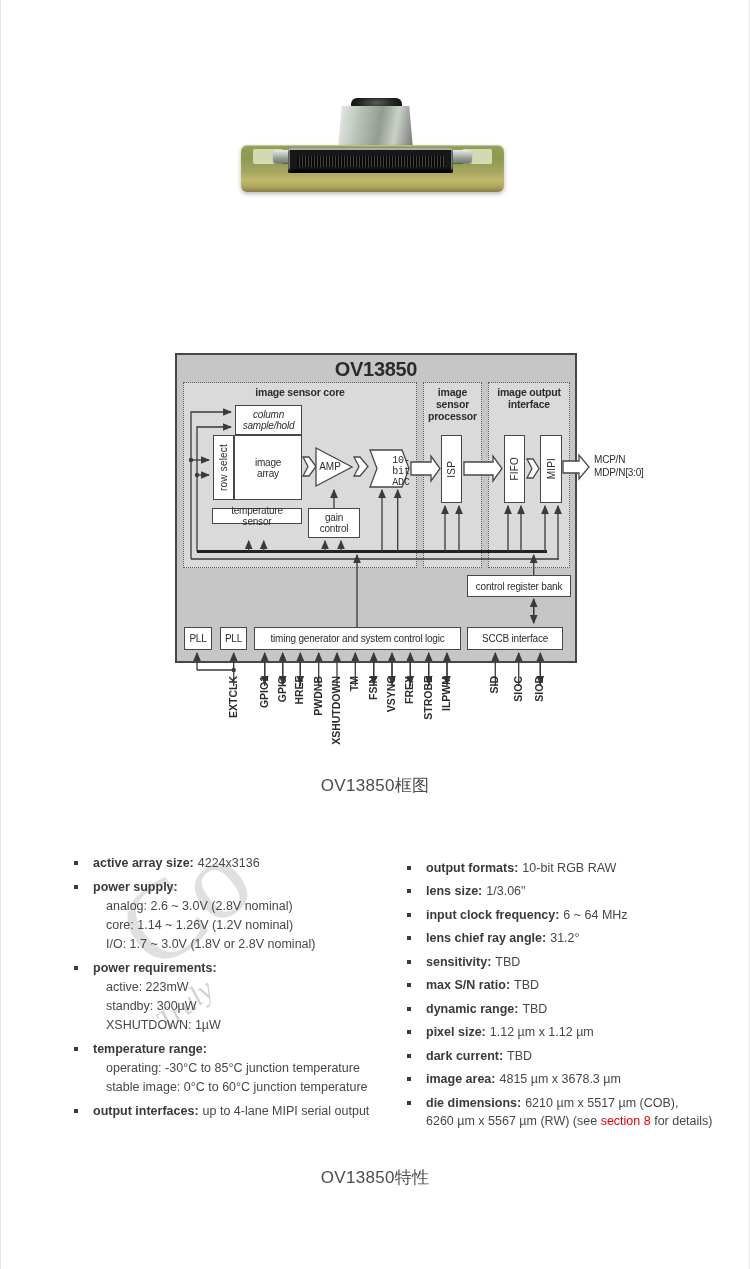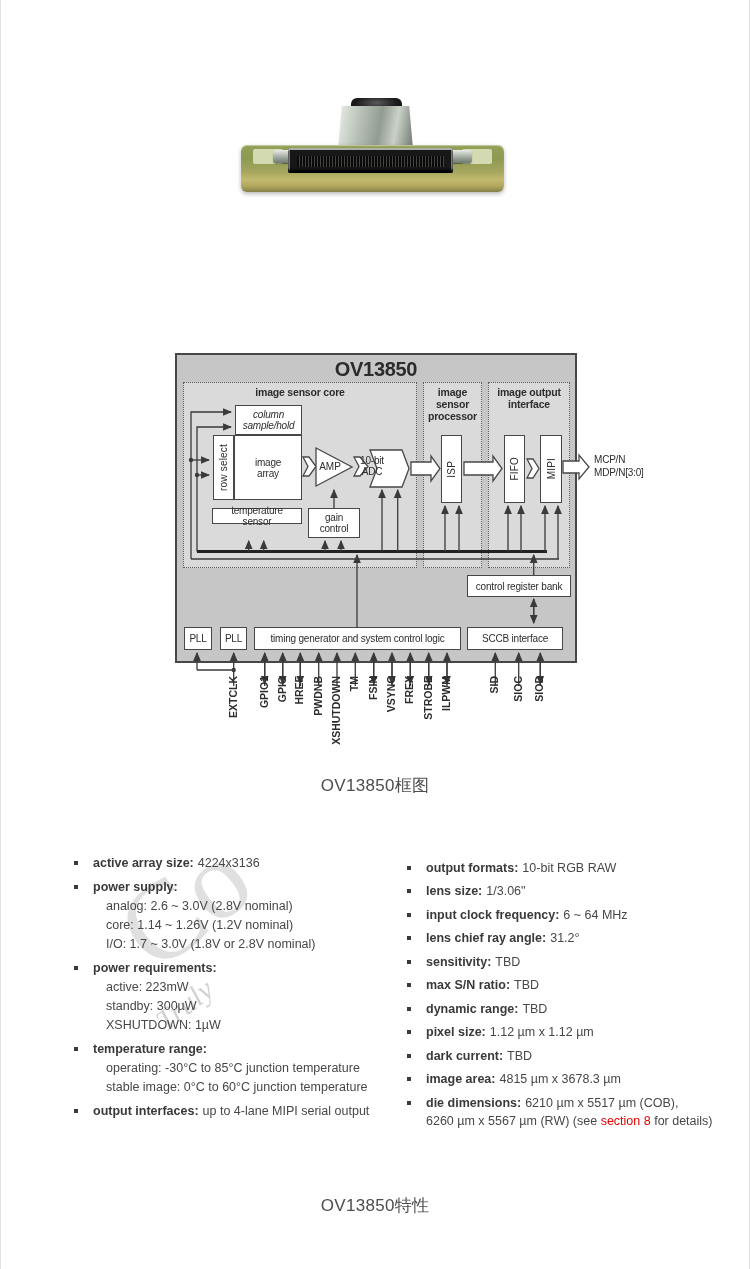--- a/index.html
+++ b/index.html
@@ -39,25 +39,25 @@
           color:#2d2d2d;white-space:pre-line;line-height:12px;letter-spacing:-.2px;}
   .dblk{position:absolute;background:#fff;border:1.4px solid #474747;box-sizing:border-box;
         display:flex;align-items:center;justify-content:center;text-align:center;
         font-size:10px;line-height:11px;color:#2d2d2d;white-space:pre-line;letter-spacing:-.2px;}
   .vtext{writing-mode:vertical-rl;transform:rotate(180deg);letter-spacing:.2px;}
   .dsvg{position:absolute;left:0;top:0;overflow:visible;}
   .dlabel{position:absolute;font-size:10px;line-height:13px;color:#2d2d2d;letter-spacing:-.2px;}
   .vlabel{position:absolute;top:323px;writing-mode:vertical-rl;transform:rotate(180deg);
           font-size:10.5px;font-weight:600;color:#2d2d2d;letter-spacing:0;}
   .amp-label{position:absolute;left:141px;top:108px;width:28px;text-align:center;font-size:10px;color:#2d2d2d;}
-  .adc-label{position:absolute;left:180px;top:102px;width:34px;text-align:center;font-size:10px;line-height:11px;color:#2d2d2d;white-space:pre-line;letter-spacing:-.2px;}
+  .adc-label{position:absolute;left:209px;top:102px;width:34px;text-align:center;font-size:10px;line-height:11px;color:#2d2d2d;white-space:pre-line;letter-spacing:-.2px;font-family:Liberation Mono, monospace;}
 
   
   .caption{position:absolute;left:0;width:100%;text-align:center;font-size:17px;color:#4d4d4d;letter-spacing:.3px;}
-  .cap1{top:774px;} .cap2{top:1166px;margin-top:28px;}
+  .cap1{top:774px;} .cap2{top:1166px;}
 
   
   .wm{position:absolute;pointer-events:none;font-family:"Liberation Serif","DejaVu Serif",serif;}
   .wm-big{left:118px;top:840px;font-size:112px;color:rgba(0,0,0,.12);transform:rotate(-38deg);}
   .wm-small{left:152px;top:988px;font-size:30px;font-style:italic;color:rgba(0,0,0,.18);transform:rotate(-38deg);}
 
   
   .features{position:absolute;top:854px;left:0;width:750px;font-size:12.5px;}
   .fcol{position:absolute;top:0;}
   .fcol.left{left:72px;width:330px;}

